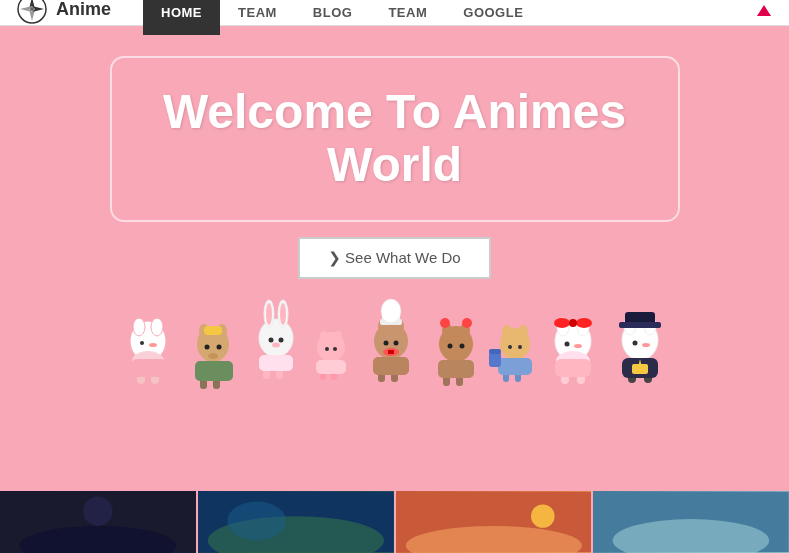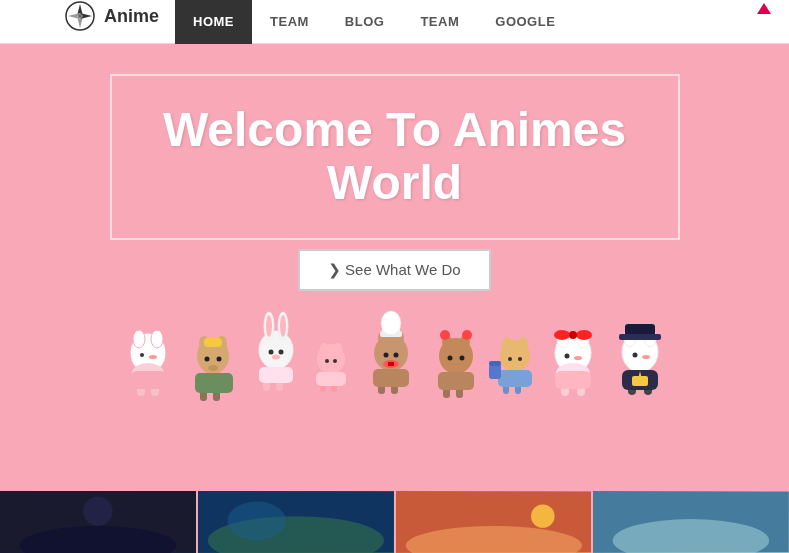--- a/index.html
+++ b/index.html
@@ -1,45 +1,44 @@
 <!DOCTYPE html>
 <html><head>
   <meta charset="utf-8">
   <style>
     * { margin: 0; padding: 0; box-sizing: border-box; }
     body { font-family: Arial, sans-serif; background: #f9a8b8; width: 789px; height: 553px; overflow: hidden; }
 
     
     .navbar {
       background: #fff;
-      height: 44px;
-      display: flex;
-      align-items: flex-start;
+      height: 26px;
+      display: flex;
+      align-items: flex-end;
       border-bottom: 1px solid #ddd;
-      padding-left: 48px;
     }
     .navbar-brand {
       display: flex;
       align-items: center;
       padding: 0 16px;
       gap: 8px;
       font-size: 18px;
       font-weight: bold;
       color: #333;
       text-decoration: none;
     }
     .brand-icon {
       width: 32px;
       height: 32px;
     }
     .nav-links {
       display: flex;
       align-items: center;
       height: 100%;
-      margin-left: 0;
+      margin-left: 16px;
     }
     .nav-link {
       display: flex;
       align-items: center;
       height: 44px;
       padding: 0 18px;
       font-size: 13px;
       font-weight: bold;
       color: #555;
       text-decoration: none;
@@ -61,24 +60,24 @@
     
     .hero {
       background: #f9a8b8;
       padding: 30px 20px 20px;
       display: flex;
       flex-direction: column;
       align-items: center;
     }
     .hero-box {
       border: 2px solid rgba(255,255,255,0.6);
-      border-radius: 0;
+      border-radius: 14px;
       padding: 28px 24px;
       text-align: center;
-      margin-bottom: 9px;
+      margin-bottom: 15px;
       max-width: 570px;
       width: 100%;
     }
     .hero-title {
       font-size: 48px;
       font-weight: 900;
       color: #fff;
       text-shadow: 1px 1px 3px rgba(0,0,0,0.15);
       line-height: 1.1;
     }

